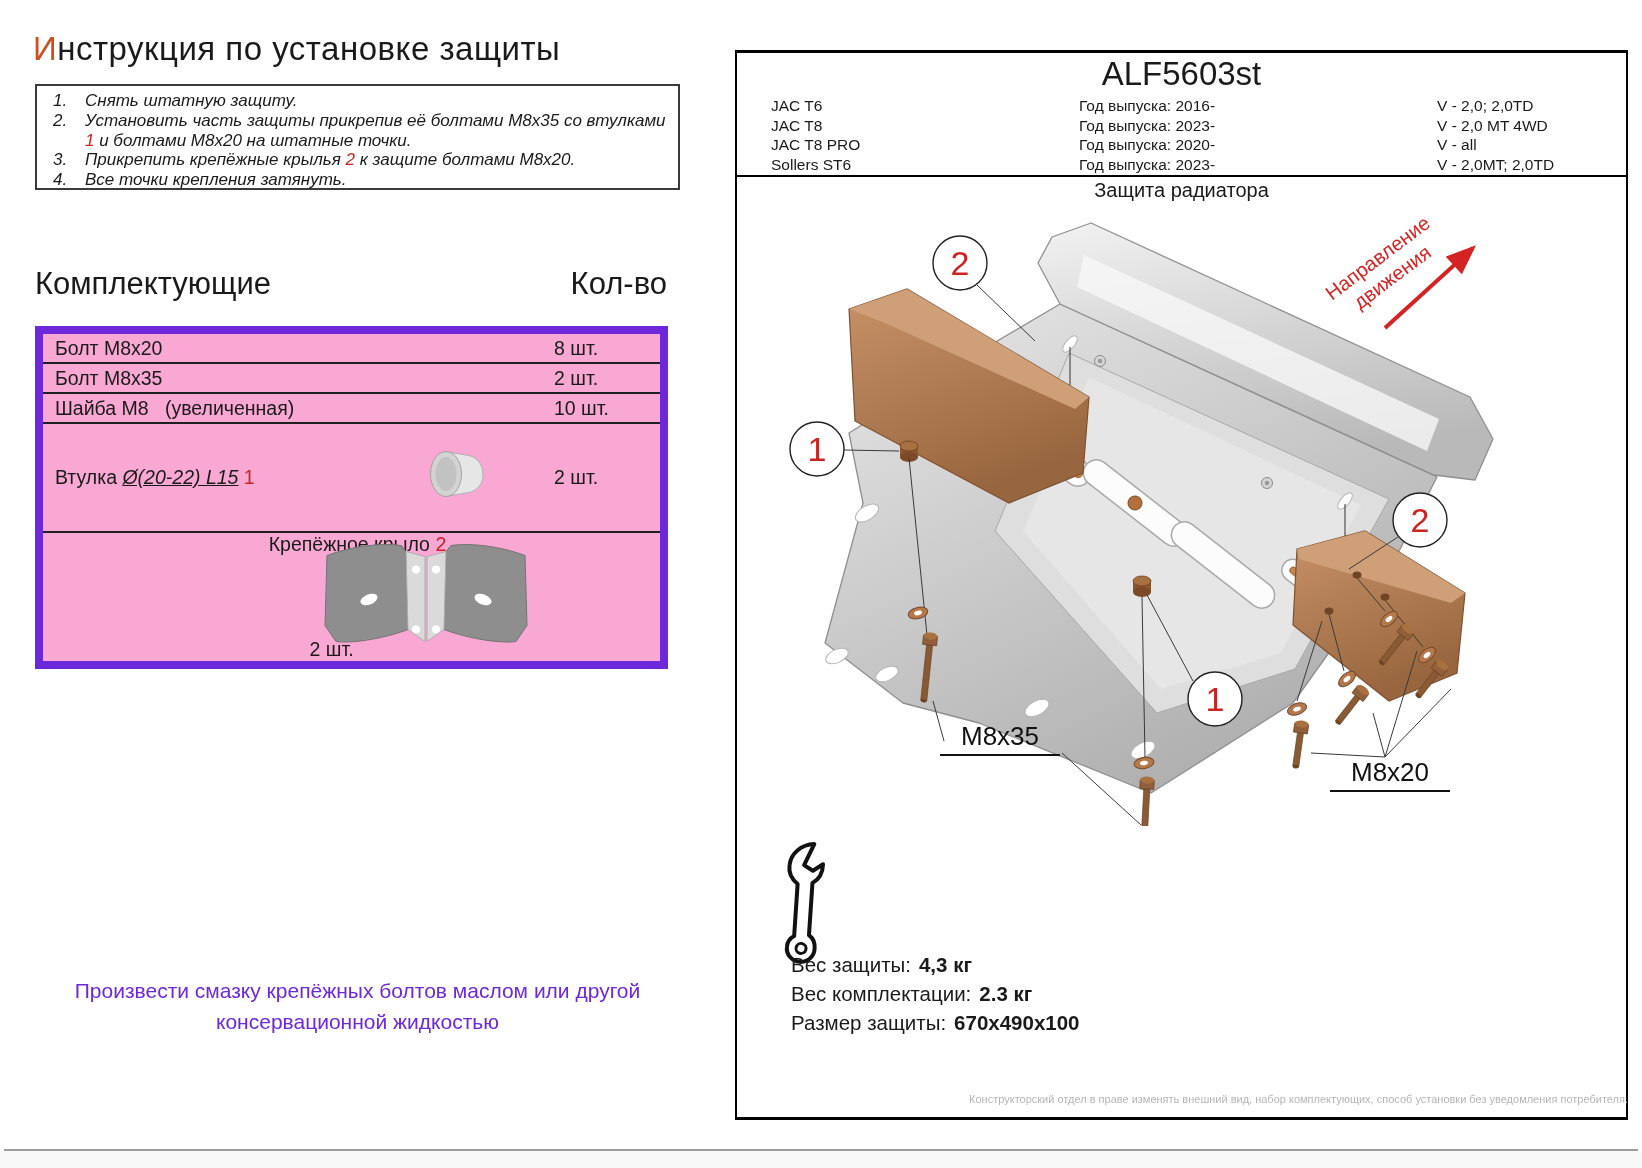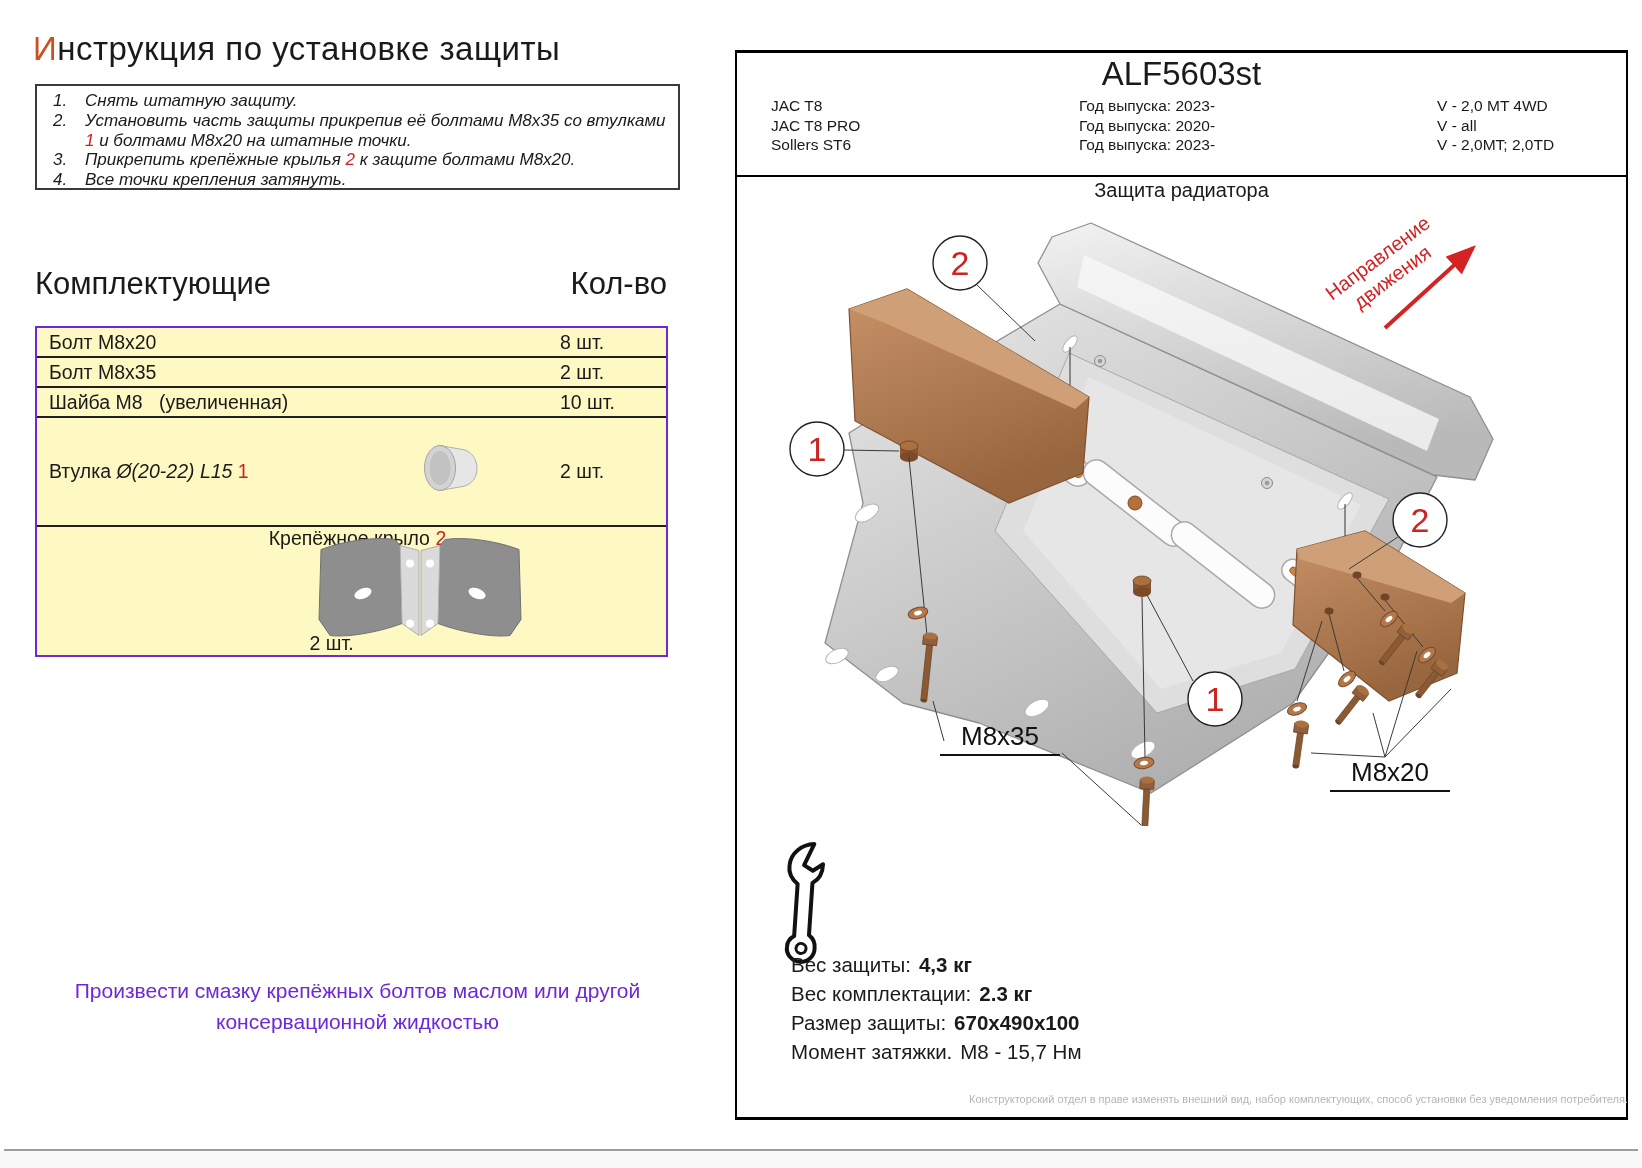--- a/index.html
+++ b/index.html
@@ -17,30 +17,30 @@
     left:35px; top:84px; width:645px; height:106px; box-sizing:border-box;
     border:2px solid #3a3a3a; font-style:italic; font-size:17px; padding-top:5px;
   }
   .instr-row { display:flex; line-height:19.8px; }
   .instr-num { flex:none; width:48px; padding-left:16px; box-sizing:border-box; }
   .instr-text { flex:1; padding-right:4px; }
   .red { color:#cc2222; }
 
   #comp-header { left:35px; top:266px; width:632px; display:flex; justify-content:space-between; font-size:31px; }
 
-  #comp-table { left:35px; top:326px; width:633px; box-sizing:border-box; border:2px solid #6d28d9; background:#fef9c3; }
+  #comp-table { left:35px; top:326px; width:633px; box-sizing:border-box; border:8px solid #6d28d9; background:#f9a8d4; }
   .comp-row { display:flex; align-items:center; position:relative; font-size:19.5px; border-bottom:2px solid #1f1f1f; }
   .comp-row:last-child { border-bottom:none; }
   .comp-row .name { flex:1; padding-left:12px; }
   .comp-row .qty  { flex:none; width:128px; box-sizing:border-box; padding-left:22px; }
   .rh-s { height:28px; } .rh-m { height:107px; } .rh-l { height:128px;flex-direction:column; }
   .row-img { position:absolute; top:50%; transform:translateY(-50%); }
   .row-img.bushing { left:382px; }
   .row-img.wings   { left:268px; }
-  .italic { font-style:italic; }
+  .italic { font-style:italic;text-decoration:underline; }
 
   #warning { left:35px; top:975px; width:645px; text-align:center;
              font-size:21px; line-height:31px; color:#6d28d9; }
 
   
   #panel { left:735px; top:50px; width:893px; height:1070px; box-sizing:border-box;
            border:2px solid #000; border-top-width:3px; border-bottom-width:3px; }
   #part-number { position:absolute; top:2px; left:0; width:100%; text-align:center; font-size:33px; }
   #vehicles { position:absolute; top:44px; left:0; width:100%; font-size:15.5px; }
   .veh-row { position:relative; height:19.5px; }
@@ -142,20 +142,25 @@
 <div class="abs" id="warning">
   <div>Произвести смазку крепёжных болтов маслом или другой</div>
   <div>консервационной жидкостью</div>
 </div>
 
 <div class="abs" id="panel">
 
   <div id="part-number">ALF5603st</div>
 
   <div id="vehicles">
+    <div class="veh-row">
+      <span class="veh-model">JAC T6</span>
+      <span class="veh-year"><span>Год выпуска:</span> <span>2016-</span></span>
+      <span class="veh-variant">V - 2,0; 2,0TD</span>
+    </div>
     <div class="veh-row">
       <span class="veh-model">JAC T8</span>
       <span class="veh-year"><span>Год выпуска:</span> <span>2023-</span></span>
       <span class="veh-variant">V - 2,0 MT 4WD</span>
     </div>
     <div class="veh-row">
       <span class="veh-model">JAC T8 PRO</span>
       <span class="veh-year"><span>Год выпуска:</span> <span>2020-</span></span>
       <span class="veh-variant">V - all</span>
     </div>
@@ -386,19 +391,18 @@
     <g transform="rotate(16 42 65)" fill="#fff" stroke="#111" stroke-width="4" stroke-linejoin="round">
       <path d="M30,4 C18,8 10,19 12,31 C13,38 18,44 25,47 L36,98 C33,101 31,105 32,110 C33,118 41,123 49,121 C57,119 61,111 59,104 C58,99 55,95 50,93 L39,42 C44,37 46,29 44,21 L36,30 L26,27 L30,4 Z"></path>
       <circle cx="46" cy="108" r="5" fill="#fff" stroke-width="3"></circle>
     </g>
   </svg>
 
   <div id="specs">
     <div class="spec-line"><span>Вес защиты:</span><span class="spec-value-bold">4,3 кг</span></div>
     <div class="spec-line"><span>Вес комплектации:</span><span class="spec-value-bold">2.3 кг</span></div>
     <div class="spec-line"><span>Размер защиты:</span><span class="spec-value-bold">670х490х100</span></div>
-    <div class="spec-line"><span>Момент затяжки.</span><span class="spec-value">М8 - 15,7 Нм</span></div>
   </div>
 </div>
 
 <div class="abs" id="footnote">Конструкторский отдел в праве изменять внешний вид, набор комплектующих, способ установки без уведомления потребителя.</div>
 <div class="abs" id="bottom-line"></div>
 <div class="abs" id="bottom-strip"></div>
 
 </body></html>

